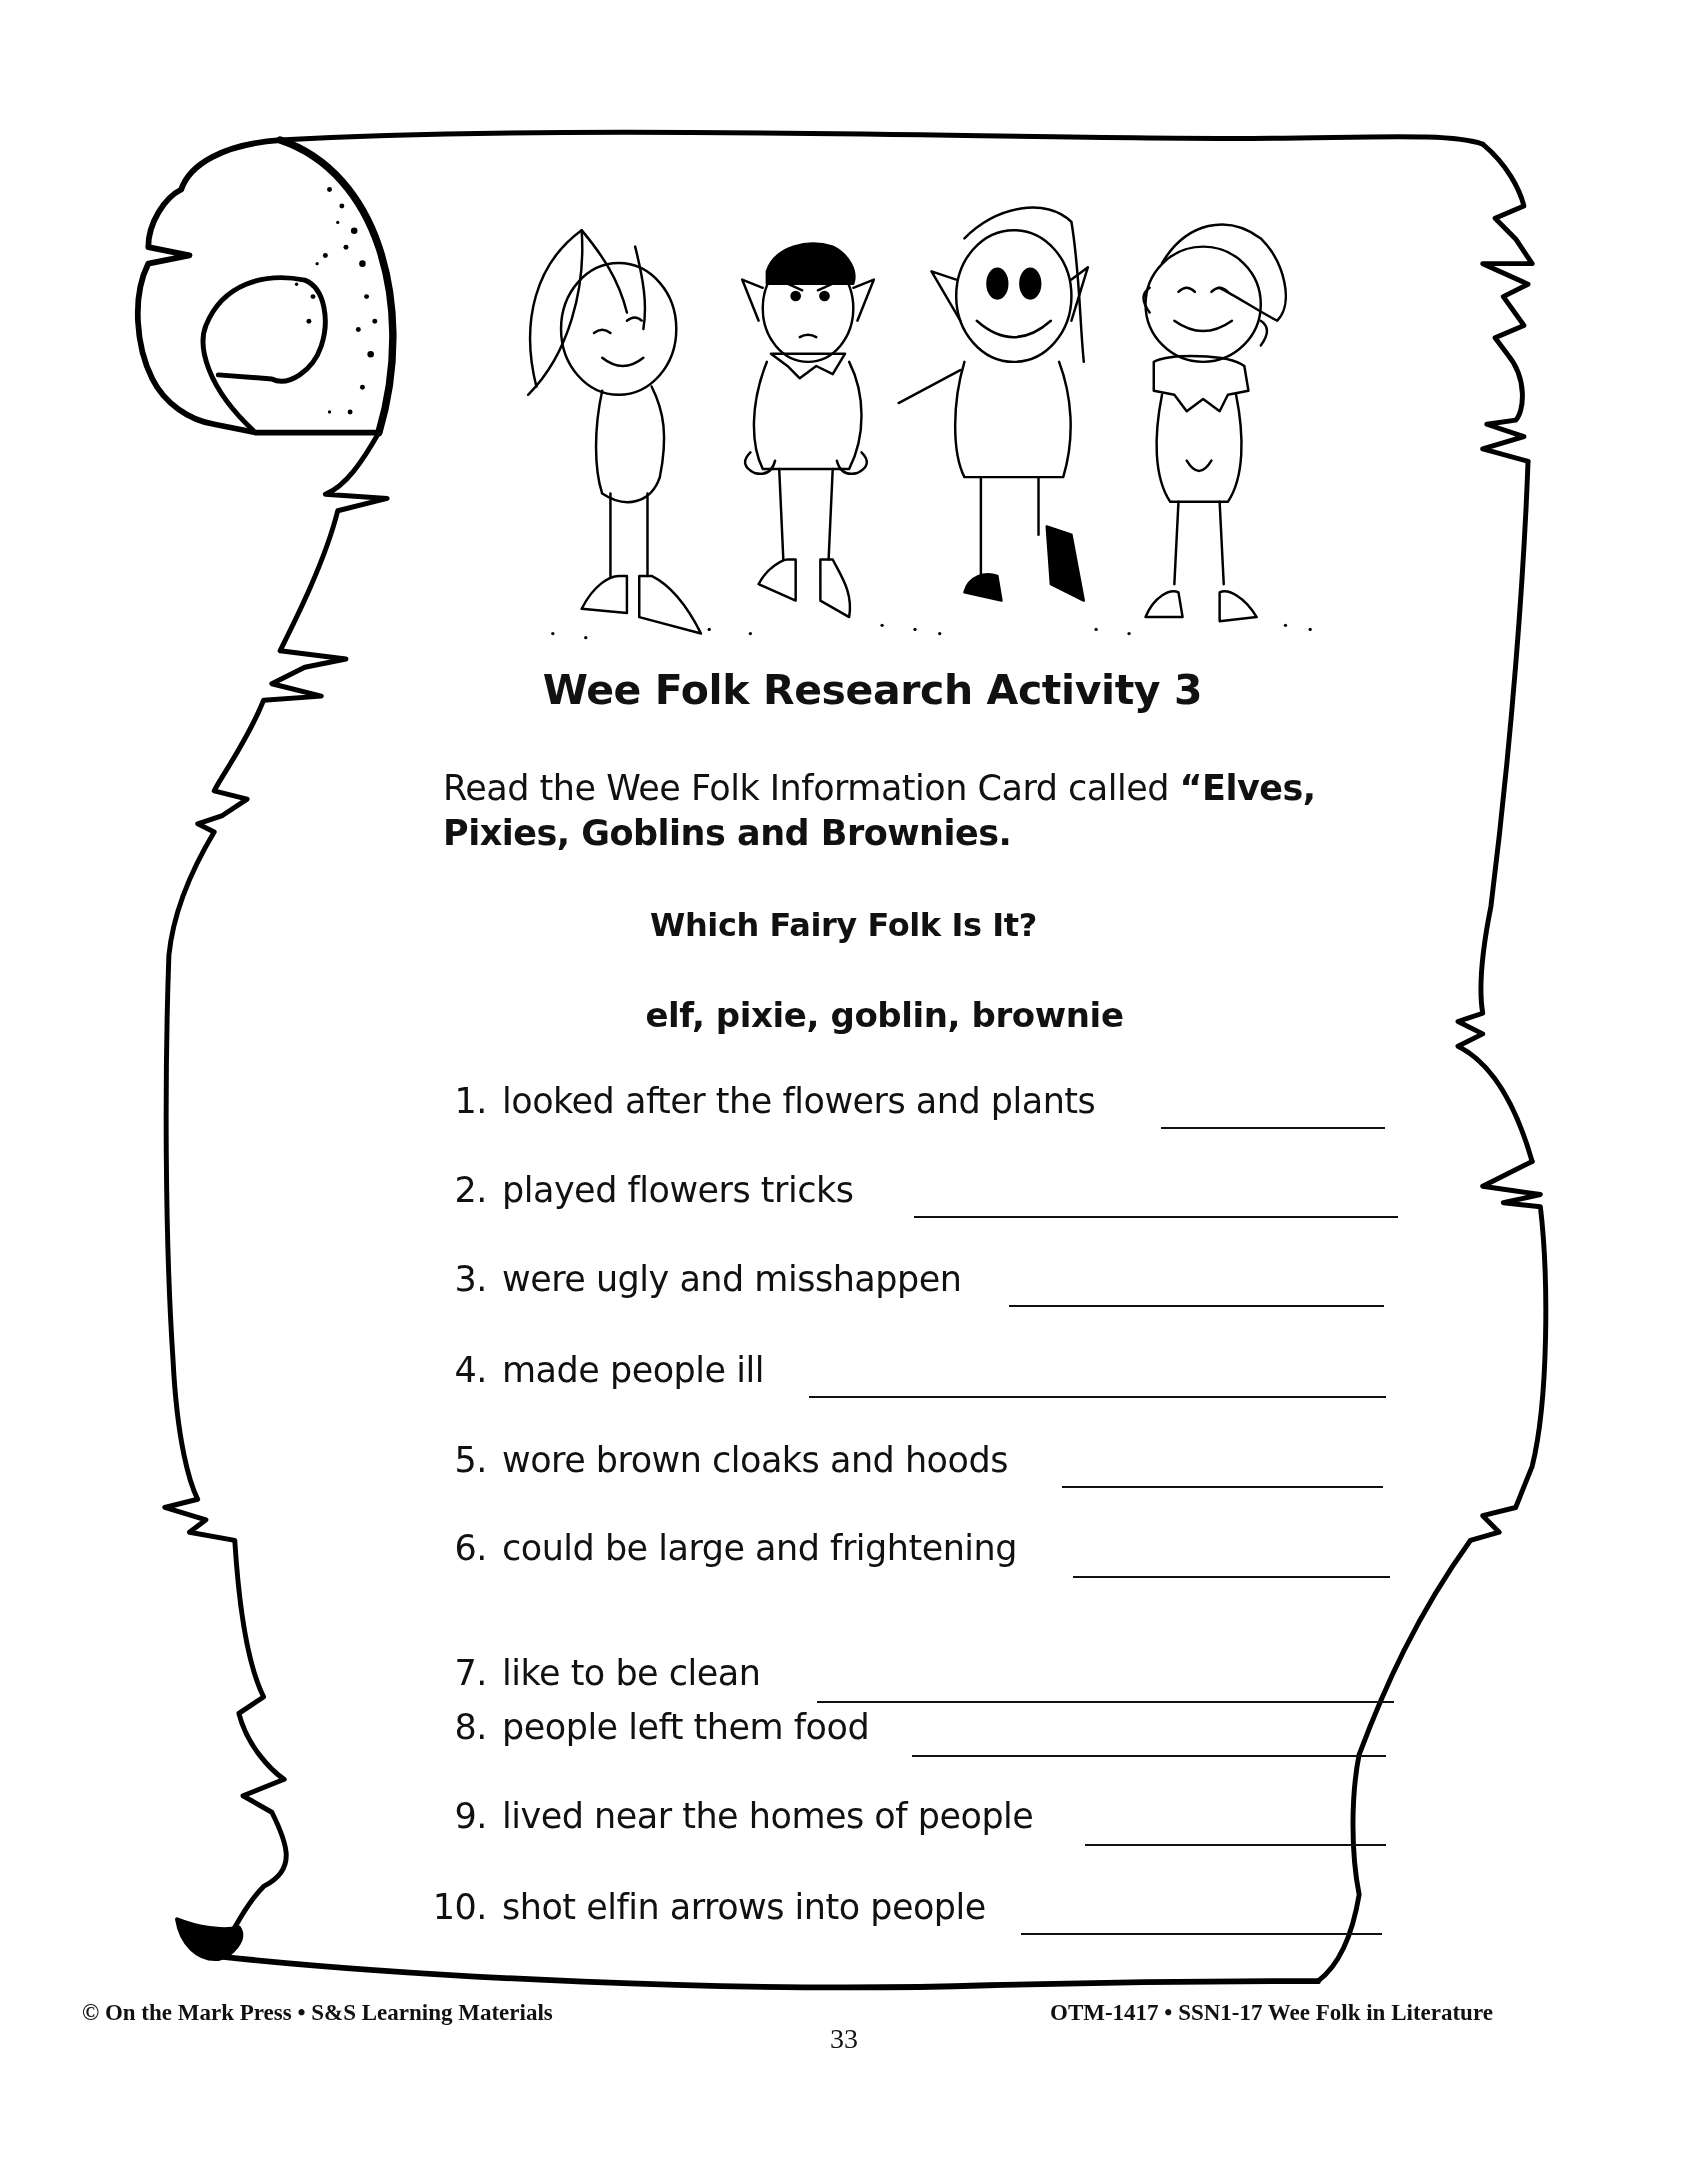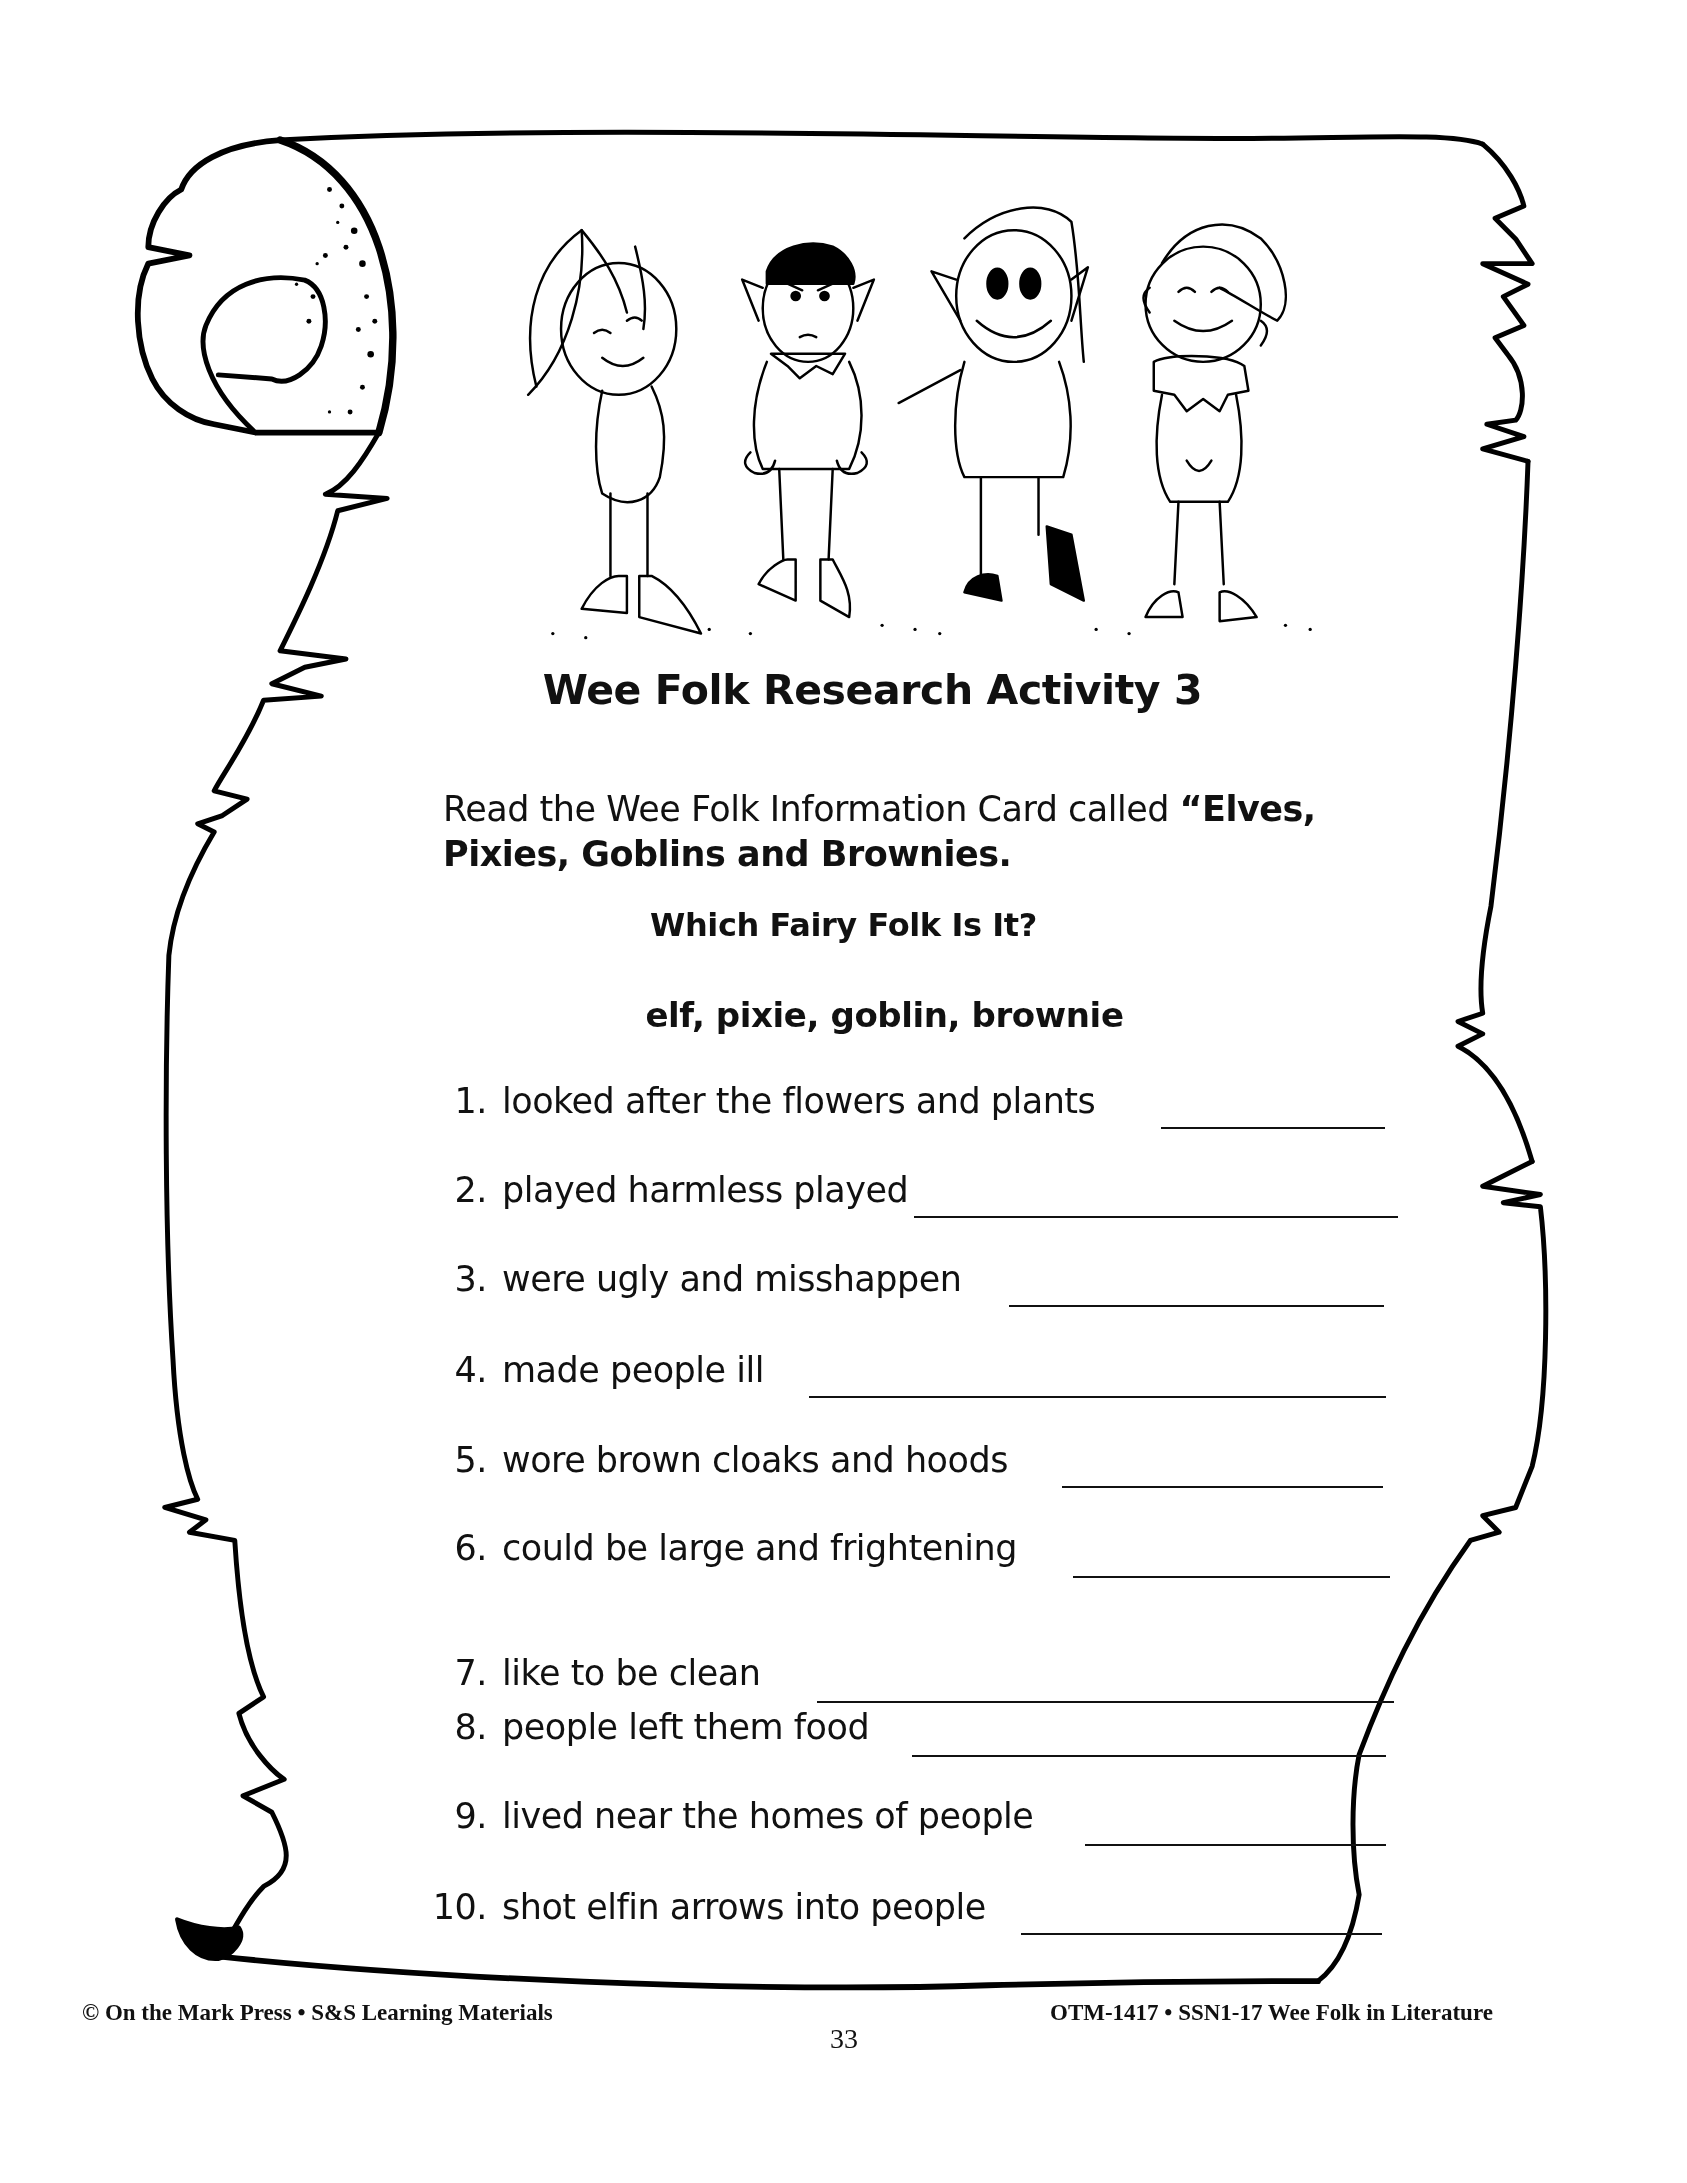--- a/index.html
+++ b/index.html
@@ -1,20 +1,20 @@
 <!DOCTYPE html>
 <html style="font-size:13px"><head>
   <meta charset="utf-8">
   <style>
     html, body { margin: 0; padding: 0; background: #ffffff; }
     body { width: 1687px; height: 2183px; position: relative; overflow: hidden; font-family: "DejaVu Sans", sans-serif; color: #111; }
     .scroll-svg { position: absolute; left: 0; top: 0; width: 1687px; height: 2183px; }
     .illustration { position: absolute; left: 503px; top: 189px; width: 857px; height: 461px; }
     .title { position: absolute; left: 0; width: 1687px; top: 666px; text-align: center; padding-left: 58px; box-sizing: border-box; font-size: 41px; font-weight: bold; letter-spacing: -0.4px; }
-    .intro { position: absolute; left: 443px; top: 766px; width: 956px; font-size: 35px; line-height: 45px; letter-spacing: -0.5px; margin-top: 21px; }
+    .intro { position: absolute; left: 443px; top: 766px; width: 956px; font-size: 35px; line-height: 45px; letter-spacing: -0.5px; }
     .intro b { font-weight: bold; }
     .subtitle { position: absolute; left: 0; width: 1687px; top: 906px; text-align: center; box-sizing: border-box; font-size: 32px; font-weight: bold; letter-spacing: -0.4px; }
     .wordbank { position: absolute; left: 0; width: 1687px; top: 995px; text-align: center; padding-left: 82px; box-sizing: border-box; font-size: 34px; font-weight: bold; letter-spacing: -0.4px; }
     .q { position: absolute; font-size: 35px; letter-spacing: -0.5px; white-space: nowrap; }
     .q .num { display: inline-block; width: 59px; text-align: right; margin-right: 15px; }
     .q .blank { position: absolute; height: 0; border-bottom: 2.5px solid #111; }
     .footer { position: absolute; top: 2000px; font-family: "Liberation Serif", serif; font-size: 23px; font-weight: bold; }
     .footer.page { font-weight: normal; font-size: 28px; top: 2023px; }
   </style>
 </head>
@@ -149,21 +149,21 @@
 </div>
 
 <div class="subtitle">Which Fairy Folk Is It?</div>
 <div class="wordbank">elf, pixie, goblin, brownie</div>
 
 <div class="q" style="left:428px; top:1081px;">
   <span class="num">1.</span><span>looked after the flowers and plants</span>
   <span class="blank" style="left:733px; top:46px; width:224px;"></span>
 </div>
 <div class="q" style="left:428px; top:1170px;">
-  <span class="num">2.</span><span>played harmless played</span>
+  <span class="num">2.</span><span>played flowers tricks</span>
   <span class="blank" style="left:486px; top:46px; width:484px;"></span>
 </div>
 <div class="q" style="left:428px; top:1259px;">
   <span class="num">3.</span><span>were ugly and misshappen</span>
   <span class="blank" style="left:581px; top:46px; width:375px;"></span>
 </div>
 <div class="q" style="left:428px; top:1350px;">
   <span class="num">4.</span><span>made people ill</span>
   <span class="blank" style="left:381px; top:46px; width:577px;"></span>
 </div>

